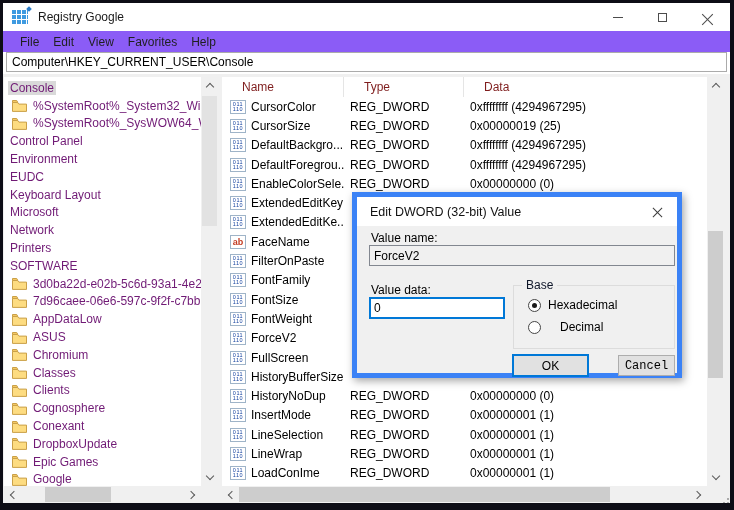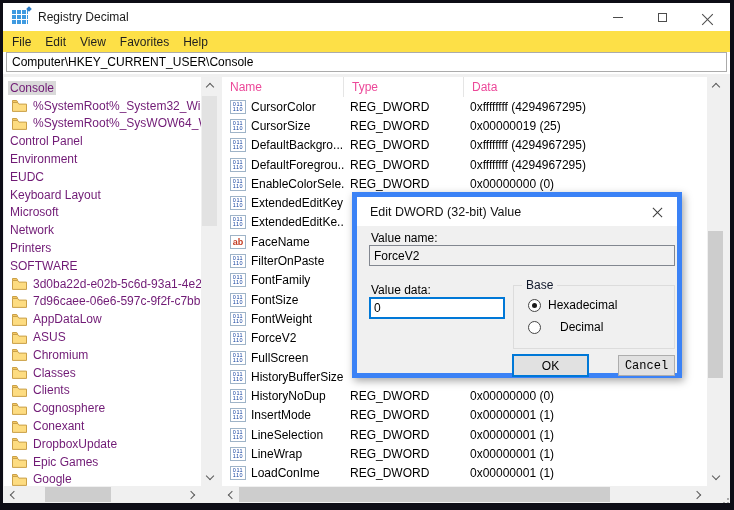--- a/index.html
+++ b/index.html
@@ -17,21 +17,21 @@
   .win-controls{margin-left:auto;display:flex;height:100%;}
   .win-btn{width:45px;height:100%;display:flex;align-items:center;justify-content:center;}
   .glyph-min{width:10px;height:1px;background:#4c4c4c;}
   .glyph-max{width:9px;height:9px;border:1px solid #4c4c4c;}
   .glyph-close{position:relative;width:11px;height:11px;}
   .glyph-close::before,.glyph-close::after{content:"";position:absolute;left:5px;top:0;width:1px;height:15px;background:#4c4c4c;}
   .glyph-close::before{transform:rotate(45deg);}
   .glyph-close::after{transform:rotate(-45deg);}
 
   
-  .menubar{height:21px;background:#fde047;display:flex;align-items:center;padding-left:2px;}
+  .menubar{height:21px;background:#8b5cf6;display:flex;align-items:center;padding-left:10px;}
   .menu-item{font-size:12px;color:#1f1f1f;padding:2px 7px;}
   .addressrow{height:22px;background:#fff;padding:0 3px;}
   .address-input{width:100%;height:20px;border:1px solid #ababab;font-size:12px;padding:0 5px;color:#000;background:#fff;outline:none;}
 
   
   .main{position:absolute;top:71px;left:0;right:0;bottom:0;background:#f0f0f0;}
 
   
   .tree-panel{position:absolute;left:1px;top:3px;width:214px;bottom:0;}
   .tree-viewport{position:absolute;left:0;top:0;right:17px;bottom:17px;background:#fff;overflow:hidden;}
@@ -40,21 +40,21 @@
   .tree-row .tree-label{padding:0 2px;}
   .tree-row.lvl0 .tree-label{margin-left:4px;}
   .tree-row.lvl1 .folder-icon{margin-left:8px;flex:0 0 auto;}
   .tree-row.lvl1 .tree-label{margin-left:4px;}
   .tree-label.selected{background:#d9d9d9;}
 
   
   .list-panel{position:absolute;left:219px;top:3px;right:6px;bottom:0;}
   .list-viewport{position:absolute;left:0;top:0;right:17px;bottom:17px;background:#fff;overflow:hidden;}
   .list-header{display:grid;grid-template-columns:122px 120px 1fr;height:20px;background:#fff;}
-  .hcell{font-size:12px;color:#ec4899;padding:3px 0 0 8px;border-right:1px solid #e5e5e5;}
+  .hcell{font-size:12px;color:#7f1d1d;padding:3px 0 0 20px;border-right:1px solid #e5e5e5;}
   .hcell:last-child{border-right:none;}
   .list-rows{position:absolute;left:0;top:20px;right:0;bottom:0;overflow:hidden;}
   .list-row{display:grid;grid-template-columns:122px 120px 1fr;height:19.3px;align-items:center;}
   .cell-name{display:flex;align-items:center;overflow:hidden;white-space:nowrap;padding-left:8px;}
   .cell-name .txt{margin-left:5px;font-size:12px;color:#000;}
   .cell-type,.cell-data{font-size:12px;color:#000;padding-left:6px;white-space:nowrap;overflow:hidden;}
   .ico-dword{width:16px;height:14px;flex:0 0 auto;border:1px solid #9fb4c8;background:#fff;
     display:flex;flex-direction:column;align-items:center;justify-content:center;line-height:5px;}
   .ico-dword i{font-style:normal;font-size:5.5px;color:#1744a0;letter-spacing:.5px;}
   .ico-string{width:16px;height:14px;flex:0 0 auto;border:1px solid #9fb4c8;background:#fff;
@@ -106,21 +106,21 @@
   .btn-cancel{left:261px;top:158px;width:57px;height:21px;border:1px solid #adadad;font-family:Liberation Mono, monospace;}
 </style>
 </head>
 <body>
 
 <div class="frame">
   <div class="win">
 
     <div class="titlebar">
       <div class="reg-icon"></div>
-      <div class="title-text">Registry Decimal</div>
+      <div class="title-text">Registry Google</div>
       <div class="win-controls">
         <div class="win-btn">
             <div class="glyph-min"></div>
           </div>
         <div class="win-btn">
             <div class="glyph-max"></div>
           </div>
         <div class="win-btn">
             <div class="glyph-close"></div>
           </div>

